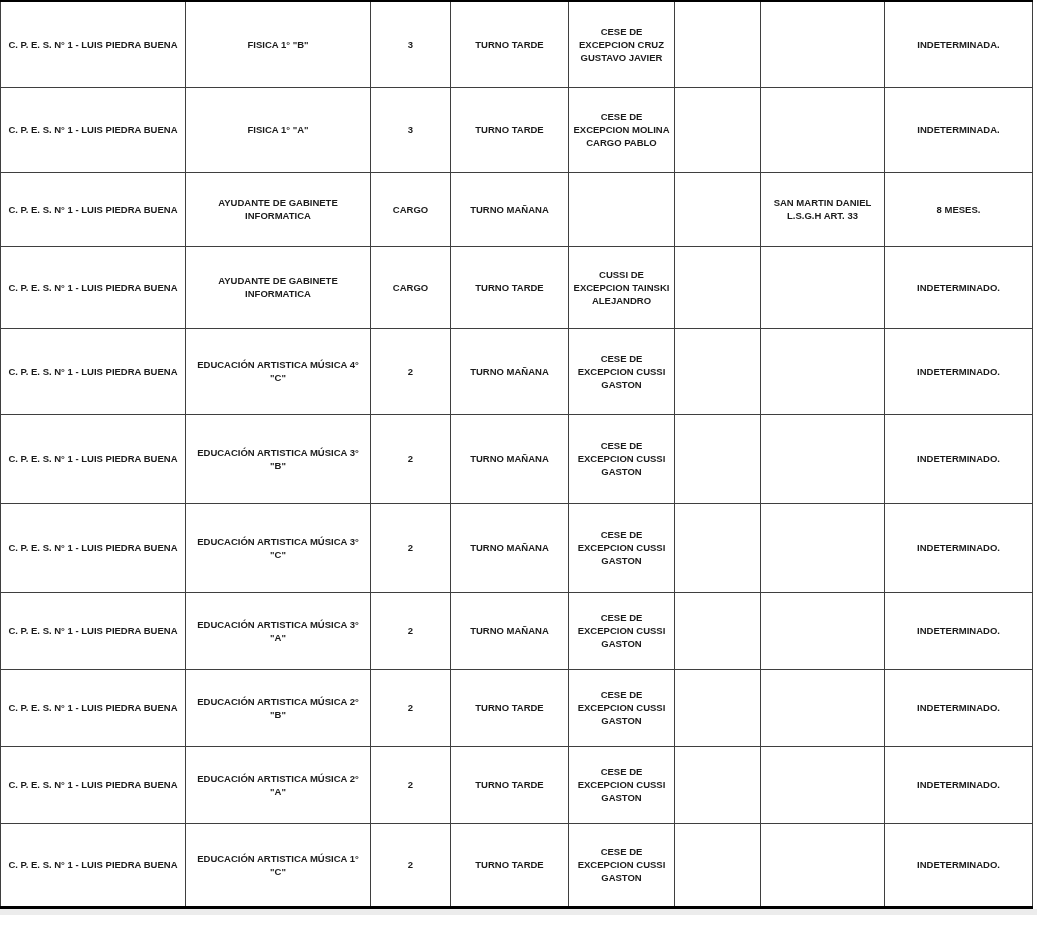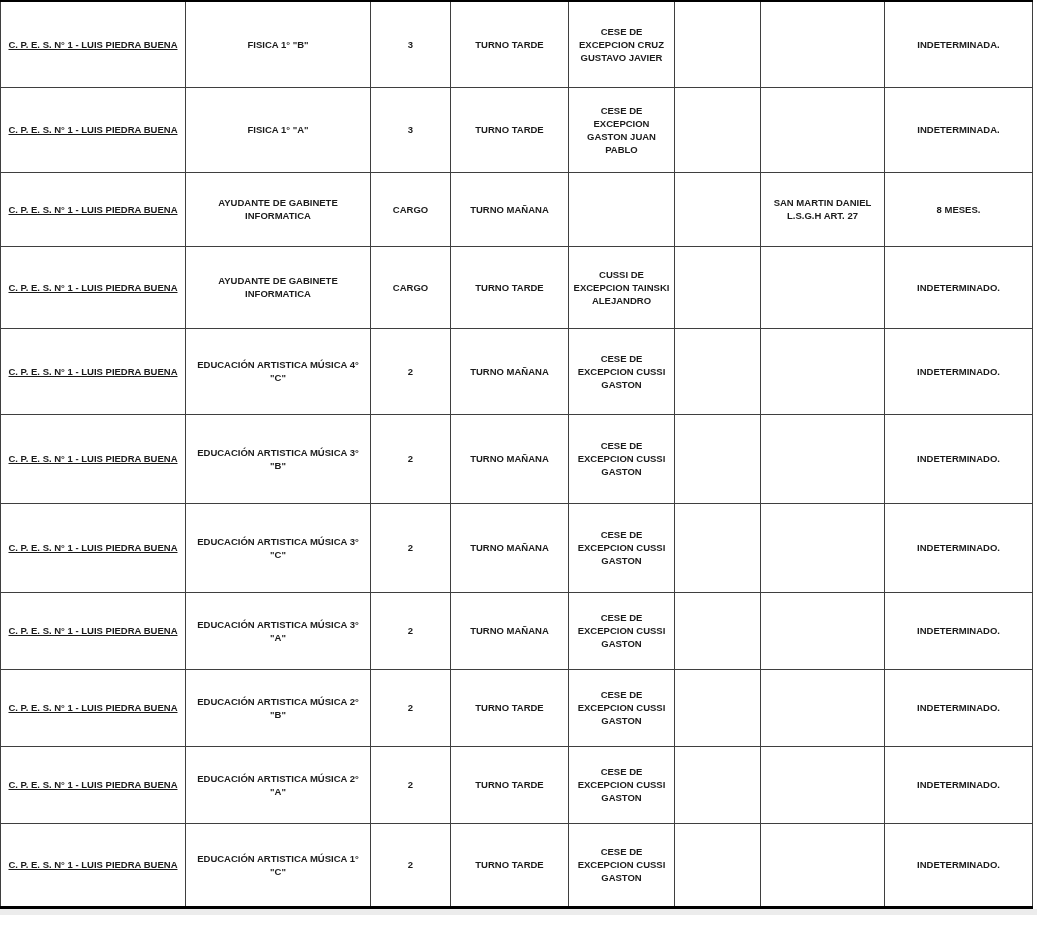--- a/index.html
+++ b/index.html
@@ -38,21 +38,20 @@
     color: #1b1b1b;
     padding: 2px 3px;
     overflow: hidden;
     letter-spacing: 0;
     word-spacing: 0;
   }
   td.c-school {
     white-space: nowrap;
     padding: 2px 1px;
     letter-spacing: -0.1px;
-    text-decoration: underline;
   }
   td.c-reason {
     padding: 2px 2px;
     margin-top: 19px;
   }
   .page-bottom-strip {
     width: 1037px;
     height: 6px;
     background: #ececec;
   }
@@ -81,33 +80,33 @@
     <td class="c-reason"><span>CESE DE EXCEPCION CRUZ GUSTAVO JAVIER</span></td>
     <td class="c-blank"><span></span></td>
     <td class="c-holder"><span></span></td>
     <td class="c-duration"><span>INDETERMINADA.</span></td>
   </tr>
         <tr style="height: 85px;">
     <td class="c-school"><span>C. P. E. S. N° 1 - LUIS PIEDRA BUENA</span></td>
     <td class="c-subject"><span>FISICA 1° "A"</span></td>
     <td class="c-hours"><span>3</span></td>
     <td class="c-shift"><span>TURNO TARDE</span></td>
-    <td class="c-reason"><span>CESE DE EXCEPCION GASTON JUAN PABLO</span></td>
+    <td class="c-reason"><span>CESE DE EXCEPCION MOLINA CARGO PABLO</span></td>
     <td class="c-blank"><span></span></td>
     <td class="c-holder"><span></span></td>
     <td class="c-duration"><span>INDETERMINADA.</span></td>
   </tr>
         <tr style="height: 74px;">
     <td class="c-school"><span>C. P. E. S. N° 1 - LUIS PIEDRA BUENA</span></td>
     <td class="c-subject"><span>AYUDANTE DE GABINETE INFORMATICA</span></td>
     <td class="c-hours"><span>CARGO</span></td>
     <td class="c-shift"><span>TURNO MAÑANA</span></td>
     <td class="c-reason"><span></span></td>
     <td class="c-blank"><span></span></td>
-    <td class="c-holder"><span>SAN MARTIN DANIEL L.S.G.H ART. 27</span></td>
+    <td class="c-holder"><span>SAN MARTIN DANIEL L.S.G.H ART. 33</span></td>
     <td class="c-duration"><span>8 MESES.</span></td>
   </tr>
         <tr style="height: 82px;">
     <td class="c-school"><span>C. P. E. S. N° 1 - LUIS PIEDRA BUENA</span></td>
     <td class="c-subject"><span>AYUDANTE DE GABINETE INFORMATICA</span></td>
     <td class="c-hours"><span>CARGO</span></td>
     <td class="c-shift"><span>TURNO TARDE</span></td>
     <td class="c-reason"><span>CUSSI DE EXCEPCION TAINSKI ALEJANDRO</span></td>
     <td class="c-blank"><span></span></td>
     <td class="c-holder"><span></span></td>

